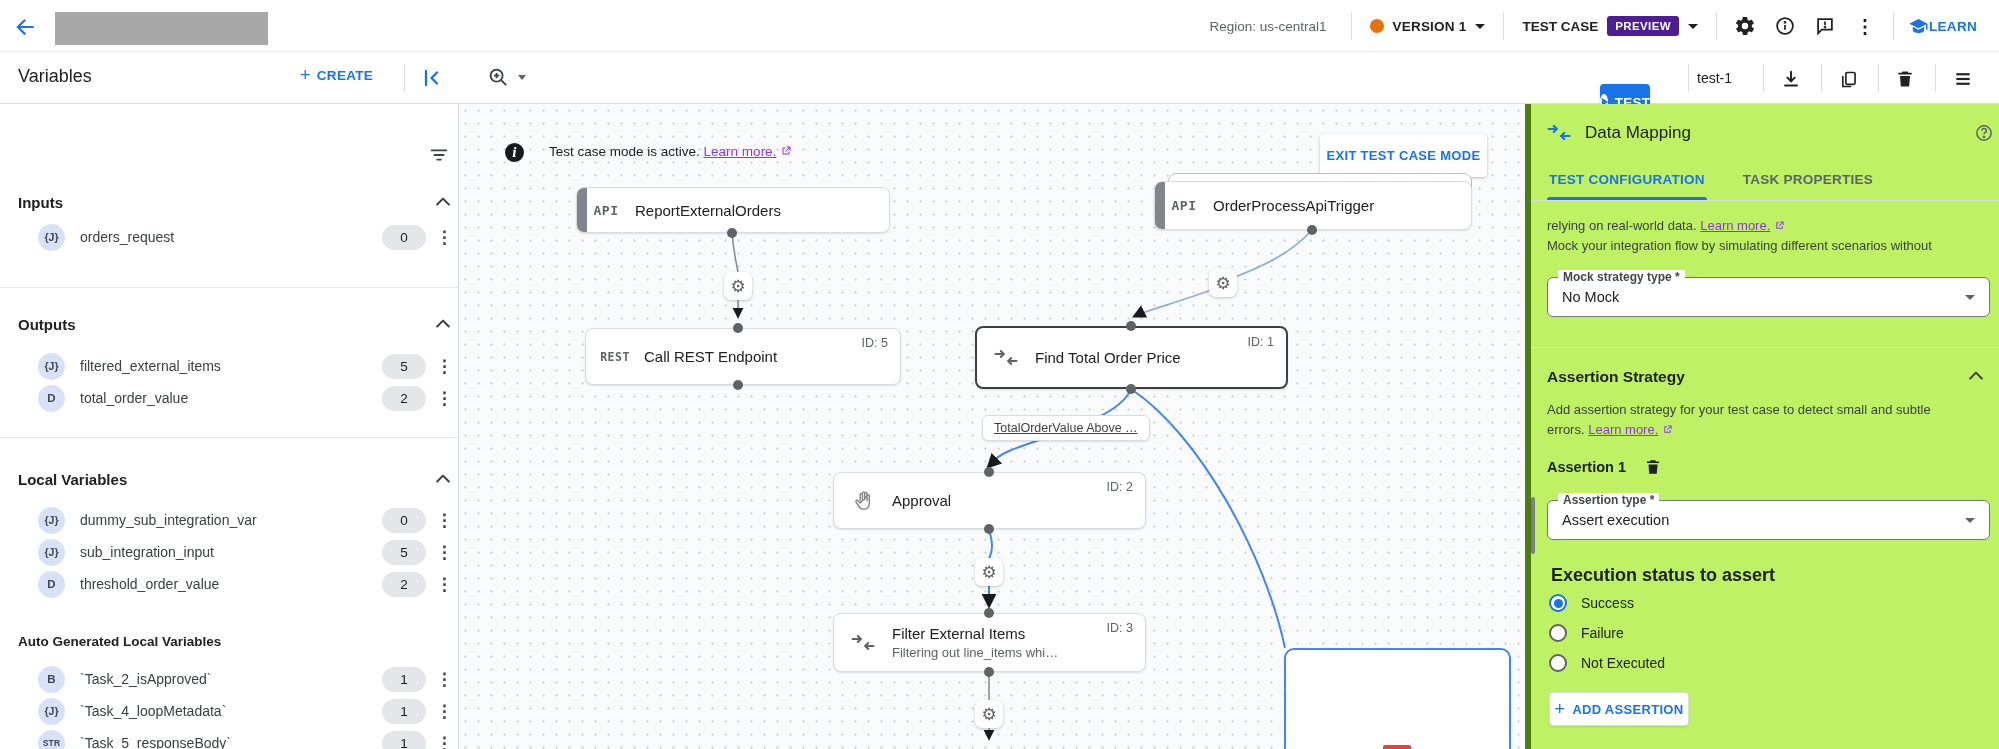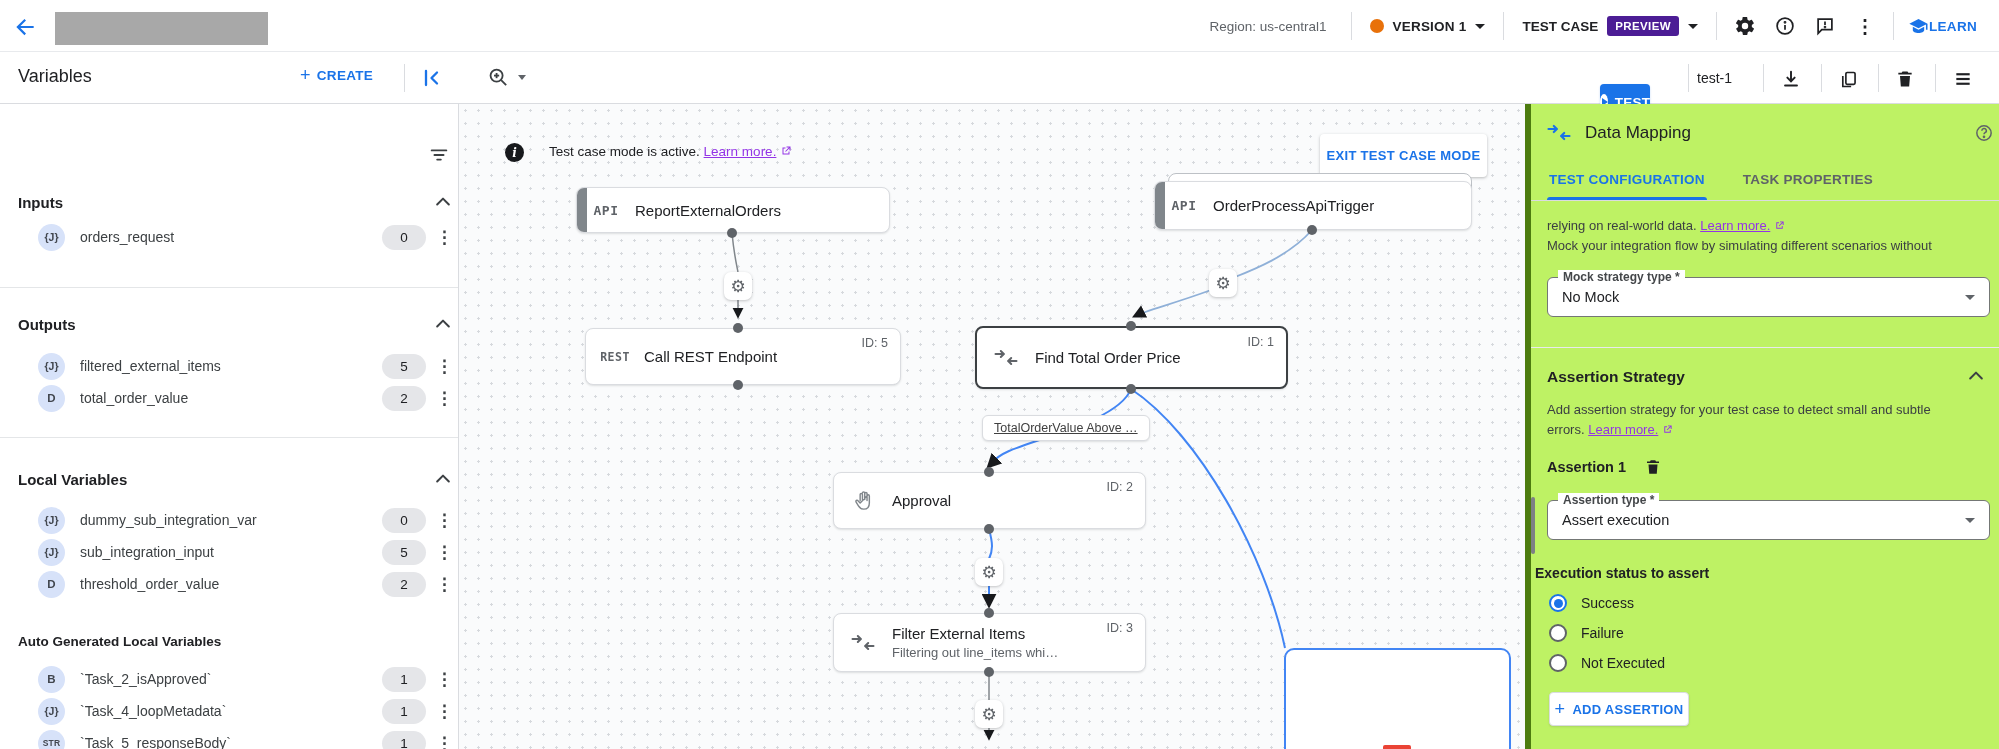--- a/index.html
+++ b/index.html
@@ -101,21 +101,21 @@
   .tab + .tab { margin-left:34px; }
   .panel-para { position:absolute; left:16px; font-size:13px; color:#3c4043; line-height:1.5; }
   .purple-link { color:#9334e6; text-decoration:underline; cursor:pointer; }
   .outline-field { position:absolute; left:16px; width:443px; height:40px; border:1px solid #747775; border-radius:6px; background:#fff; display:flex; align-items:center; padding:0 14px; cursor:pointer; }
   .outline-field .notch { position:absolute; left:10px; top:-8px; background:#fff; padding:0 5px; font-size:12px; font-weight:700; color:#44474a; }
   .outline-field .value { flex:1; font-size:14.5px; color:#202124; }
   .sec-div { position:absolute; left:0; width:474px; height:1px; background:#e8eaed; }
   .panel-sec-title { position:absolute; left:16px; font-size:15.5px; font-weight:700; color:#202124; }
   .assert-row { position:absolute; left:16px; display:flex; align-items:center; gap:18px; }
   .assert-label { font-size:14.5px; font-weight:700; color:#202124; }
-  .status-label { position:absolute; left:4px; font-size:14px; font-weight:700; color:#202124; }
+  .status-label { position:absolute; left:20px; font-size:18px; font-weight:700; color:#202124; }
   .radio-row { position:absolute; left:18px; display:flex; align-items:center; gap:14px; cursor:pointer; }
   .radio-o { width:18px; height:18px; border-radius:50%; border:2px solid #5f6368; background:#fff; }
   .radio-o.sel { border-color:#1a73e8; display:flex; align-items:center; justify-content:center; }
   .radio-o.sel::after { content:""; width:9px; height:9px; border-radius:50%; background:#1a73e8; }
   .radio-label { font-size:14px; color:#202124; }
   .add-assert-btn { position:absolute; left:18px; width:140px; height:34px; background:#fff; border:1px solid #dadce0; border-radius:4px; box-shadow:0 1px 2px rgba(60,64,67,.15); display:flex; align-items:center; justify-content:center; gap:7px; color:#1a73e8; font-size:13px; font-weight:700; letter-spacing:.3px; cursor:pointer; }
   svg { display:block; }
 </style>
 </head>
 <body>

